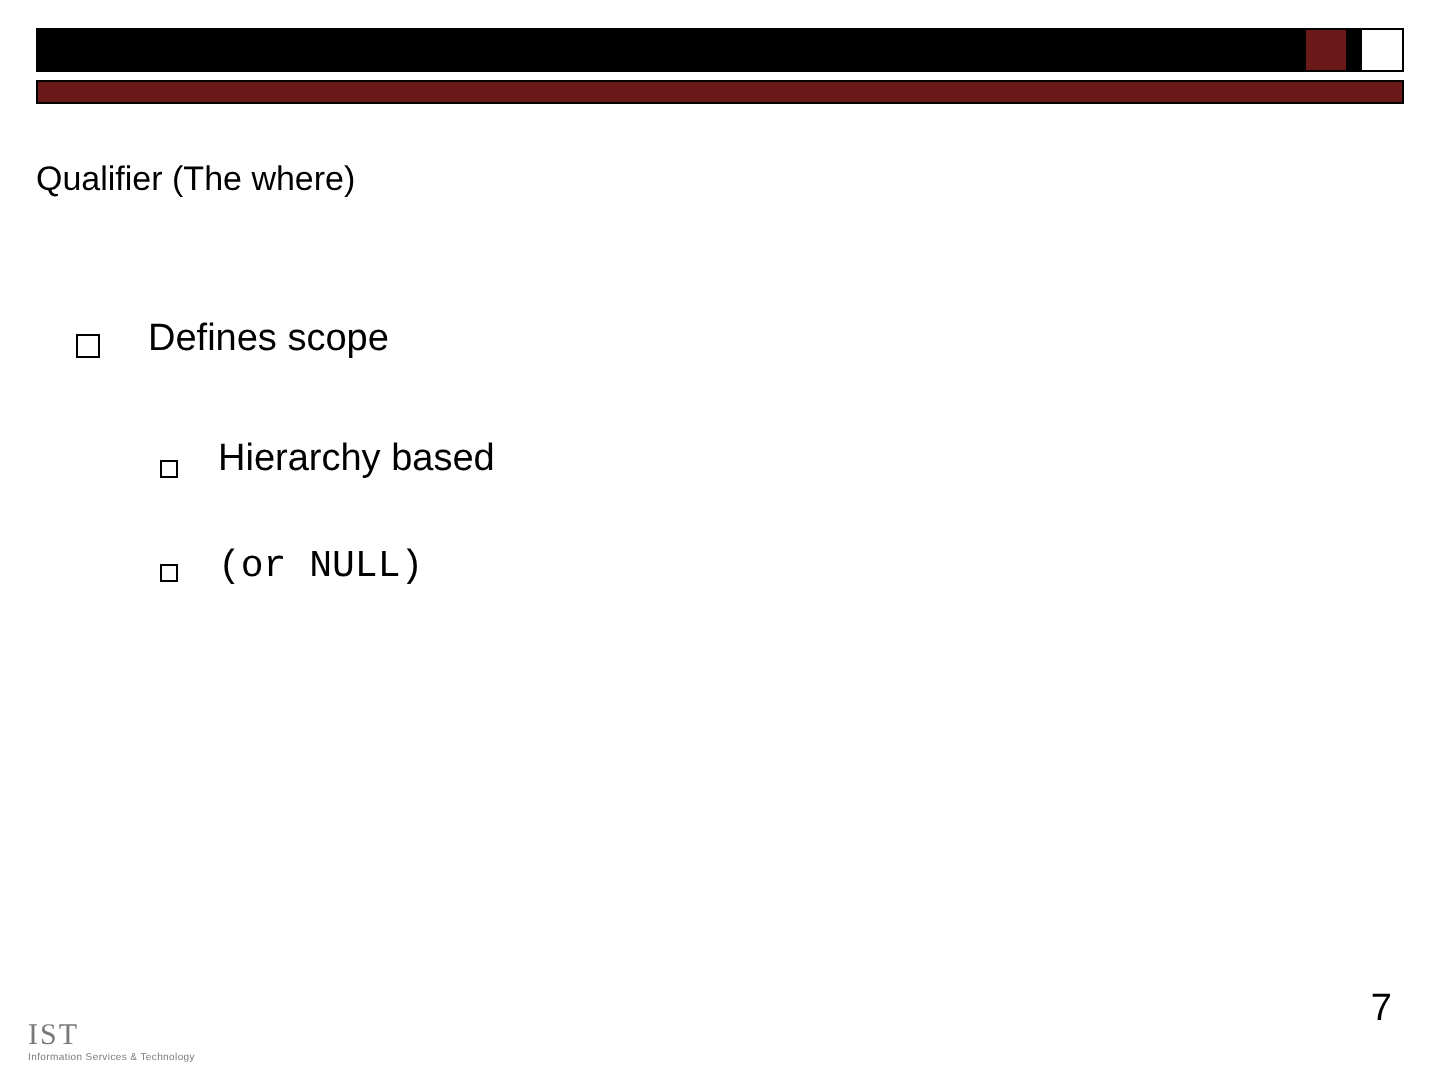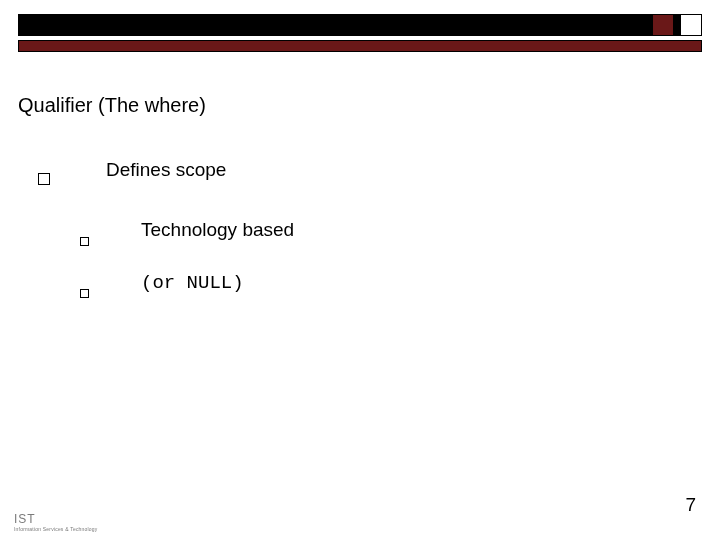--- a/index.html
+++ b/index.html
@@ -55,34 +55,33 @@
     right: 0;
     width: 22px;
     height: 22px;
     background: #ffffff;
     border: 1px solid #000;
     box-sizing: border-box;
   }
   .title {
     position: absolute;
     left: 18px;
-    top: 94px;
-    font-size: 20px;
+    top: 80px;
+    font-size: 17px;
   }
   .content {
     position: absolute;
     left: 38px;
     top: 155px;
     font-size: 19px;
     line-height: 1.6;
   }
   .row {
     display: flex;
-    align-items: flex-end;
-    gap: 32px;
+    align-items: center;
   }
   .sq {
     display: inline-block;
     border: 1.5px solid #000;
     background: #fff;
     box-sizing: border-box;
     flex: none;
   }
   .sq.big {
     width: 12px;
@@ -110,22 +109,22 @@
     bottom: 24px;
     font-size: 19px;
   }
   .footer-logo {
     position: absolute;
     left: 14px;
     bottom: 8px;
     color: #7a7a7a;
   }
   .footer-logo .ist {
-    font-family: Liberation Sans, sans-serif;
-    font-size: 12px;
+    font-family: Liberation Serif, serif;
+    font-size: 15px;
     letter-spacing: 1px;
     line-height: 0.9;
   }
   .footer-logo .sub {
     font-size: 5px;
     margin: 0;
     margin-top: 1px;
     letter-spacing: 0.2px;
   }
 </style>
@@ -142,21 +141,21 @@
 <div class="title">Qualifier (The where)</div>
 
 <div class="content">
   <div class="row">
     <span class="sq big"></span>
     <span>Defines scope</span>
   </div>
   <div class="sub">
     <div class="row">
       <span class="sq small"></span>
-      <span>Technology based</span>
+      <span>Hierarchy based</span>
     </div>
     <div class="row">
       <span class="sq small"></span>
       <span>(or NULL)</span>
     </div>
   </div>
 </div>
 
 <div class="pagenum">7</div>
 

